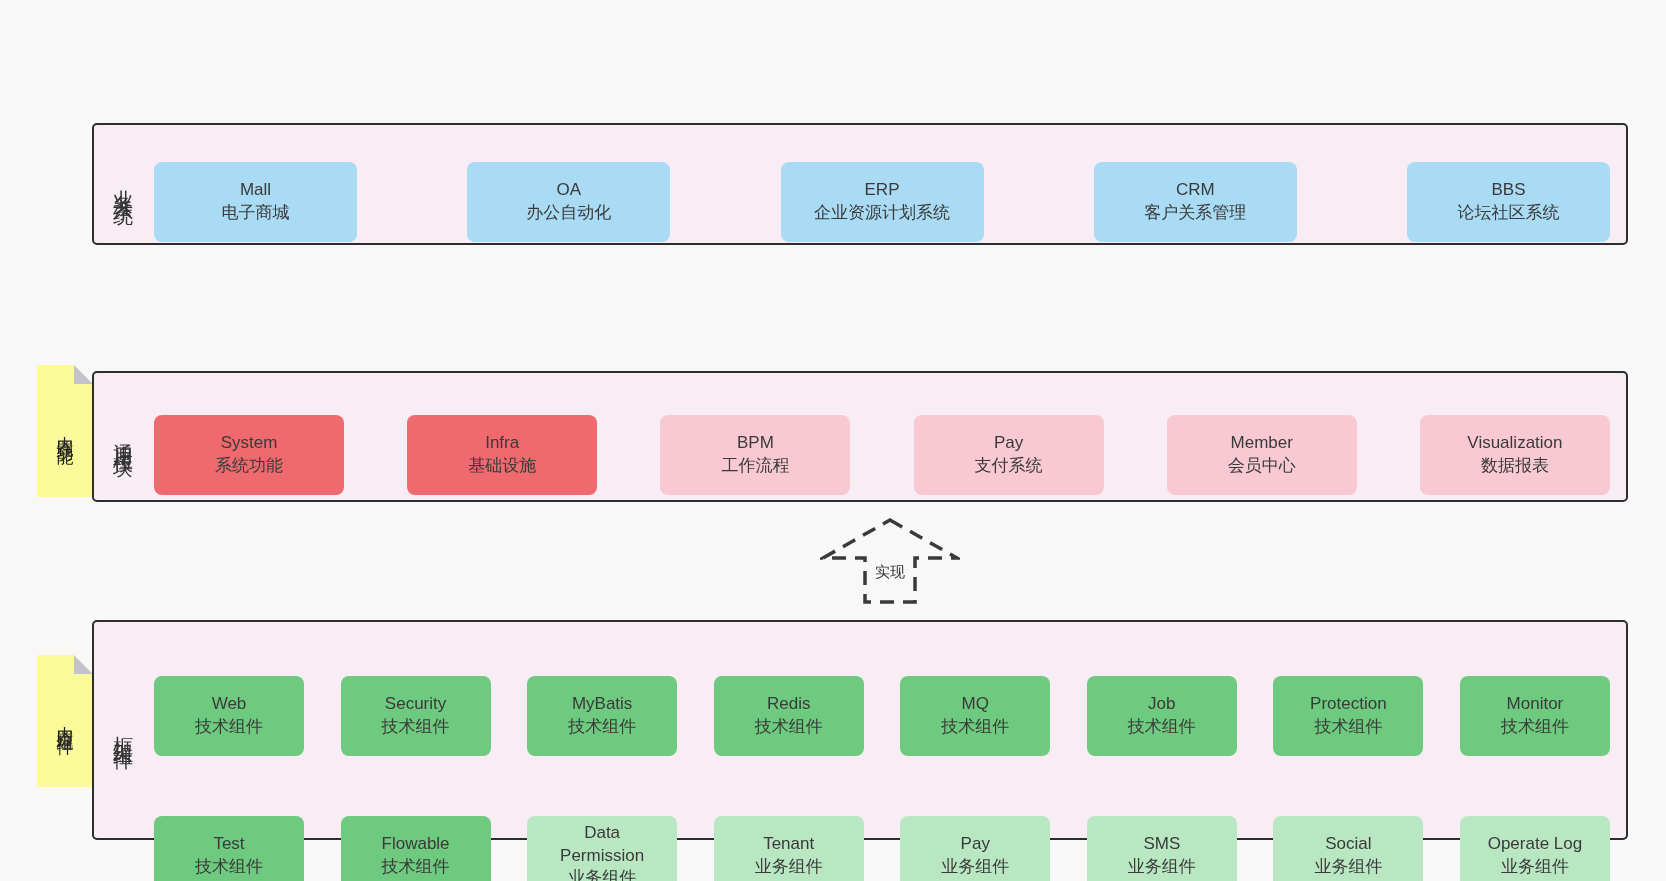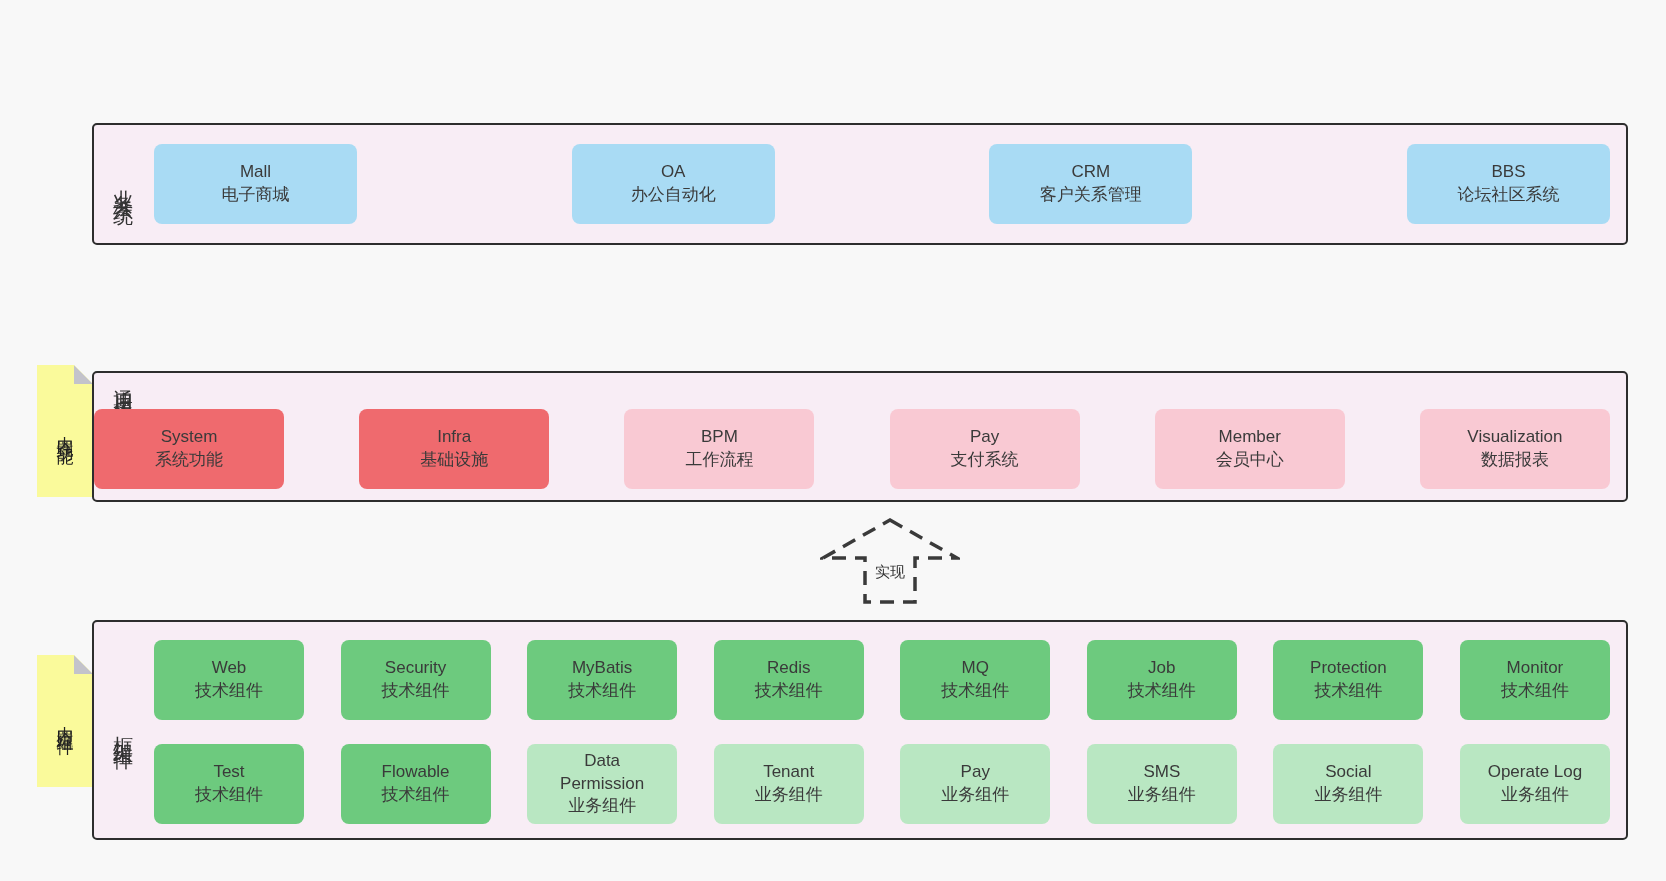--- a/index.html
+++ b/index.html
@@ -30,41 +30,42 @@
   }
   
   .panel {
     position: absolute; left: 92px; width: 1536px; box-sizing: border-box;
     display: flex;
     background: var(--panel-background, #f8edf5);
     border: 2px solid var(--panel-border, #2d2d2d);
     border-radius: 5px;
   }
   .panel-business   { top: 123px; height: 122px; }
-  .panel-modules    { top: 371px; height: 131px; flex-direction: column; }
+  .panel-modules    { top: 371px; height: 131px; }
   .panel-components { top: 620px; height: 220px; }
   .panel-label {
     width: 60px; display: flex; align-items: center; justify-content: center;
   }
   .panel-label span {
     writing-mode: vertical-rl; text-orientation: upright;
     font-size: 20px; letter-spacing: 5px; color: #333;
   }
   .panel-content {
     flex: 1; display: flex; flex-direction: column; justify-content: center;
     padding: 16px 16px 16px 0; box-sizing: border-box;
   }
   .panel-components .panel-content { justify-content: space-between; padding-top: 18px; padding-bottom: 18px; gap: 24px; }
   .panel-row { display: flex; justify-content: space-between; }
   
   .box {
     height: 80px; border-radius: 8px; box-sizing: border-box;
     display: flex; flex-direction: column; justify-content: center; align-items: center;
     text-align: center; font-size: 17px; line-height: 1.35; padding: 0 8px;
     color: var(--text, #3a3a3a);
+    margin-top: 36px;
   }
   .panel-business .box   { width: 203px; }
   .panel-modules .box    { width: 190px; }
   .panel-components .box { width: 150px; padding: 0 18px; }
   .v-business { background: var(--business-box, #a9dbf4); }
   .v-core     { background: var(--core-module-box, #ef6a6e); }
   .v-optional { background: var(--optional-module-box, #f9c9d3); }
   .v-tech     { background: var(--tech-component-box, #6dca7e); }
   .v-biz      { background: var(--biz-component-box, #b9e7c2); }
   
@@ -104,20 +105,24 @@
         <div class="panel-row">
           <div class="box v-business">
             <div class="box-title">Mall</div>
             <div class="box-subtitle">电子商城</div>
           </div>
           <div class="box v-business">
             <div class="box-title">OA</div>
             <div class="box-subtitle">办公自动化</div>
           </div>
           <div class="box v-business">
+            <div class="box-title">ERP</div>
+            <div class="box-subtitle">企业资源计划系统</div>
+          </div>
+          <div class="box v-business">
             <div class="box-title">CRM</div>
             <div class="box-subtitle">客户关系管理</div>
           </div>
           <div class="box v-business">
             <div class="box-title">BBS</div>
             <div class="box-subtitle">论坛社区系统</div>
           </div>
         </div>
       </div>
   </section>

